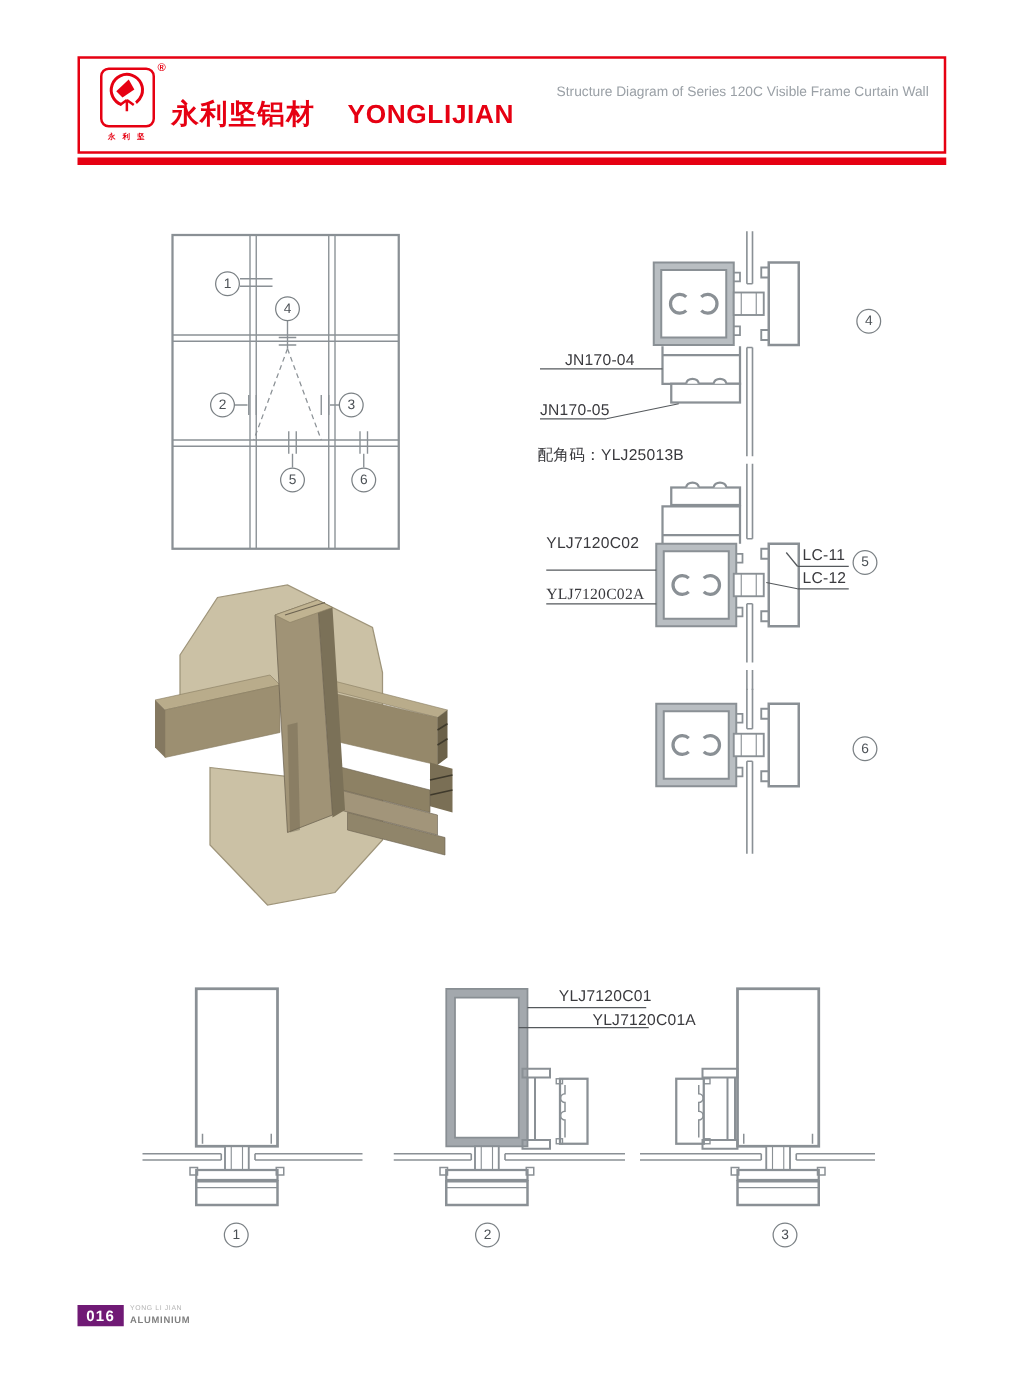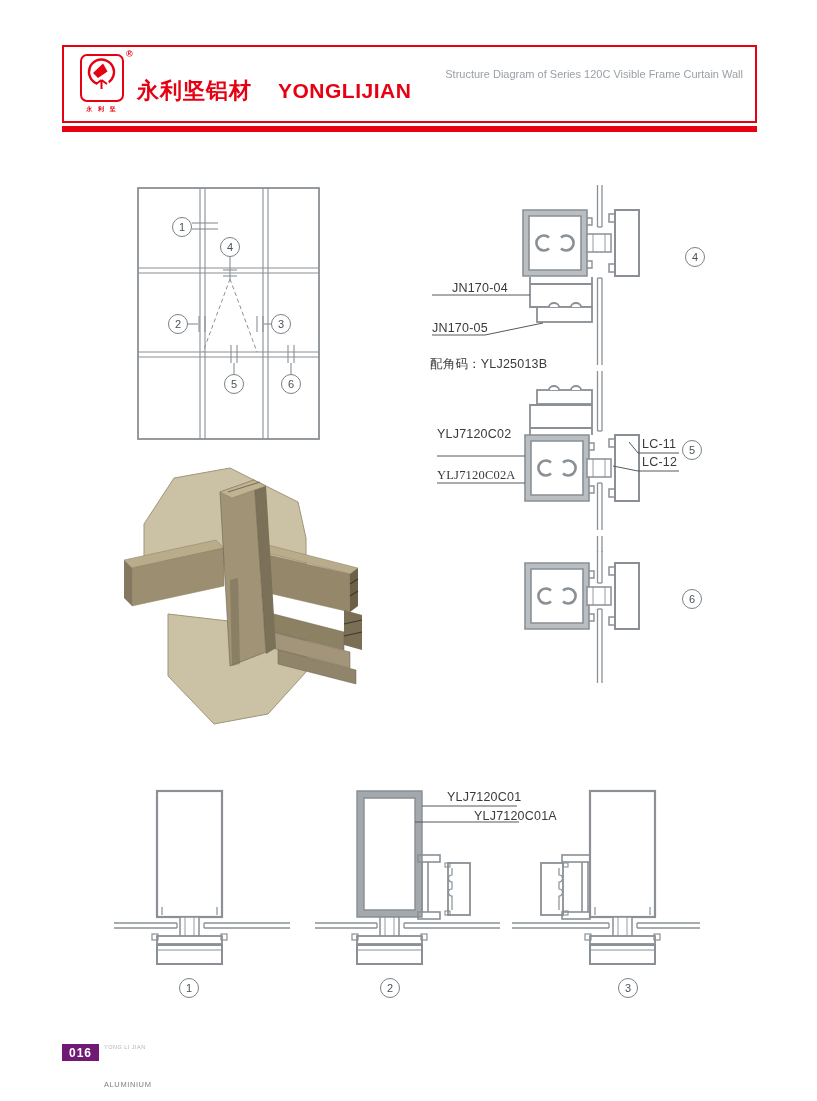--- a/index.html
+++ b/index.html
@@ -30,21 +30,21 @@
   .callout { position:absolute; width:20px; height:20px; border:1.3px solid #7b8185; border-radius:50%;
              background:#fff; color:#4c5156; font-size:11px; display:flex;
              align-items:center; justify-content:center; }
 
   
   .pg-badge { position:absolute; left:62px; top:1044px; width:37px; height:17px; background:#701a75;
               color:#fff; font-size:12px; font-weight:bold; letter-spacing:1px;
               display:flex; align-items:center; justify-content:center; }
   .brand { position:absolute; left:104px; top:1044px; line-height:1.25; }
   .brand .t { font-size:5.5px; color:#b3b3b3; letter-spacing:0.5px; }
-  .brand .b { font-size:7.5px; color:#808080; font-weight:normal; letter-spacing:0.6px;margin-top:29px; }
+  .brand .b { font-size:7.5px; color:#808080; font-weight:bold; letter-spacing:0.6px; }
 </style>
 </head>
 <body>
 
 <div class="page">
 
   <div class="hdr-box"></div>
   <div class="hdr-bar"></div>
 
   <div class="logo-sq">

